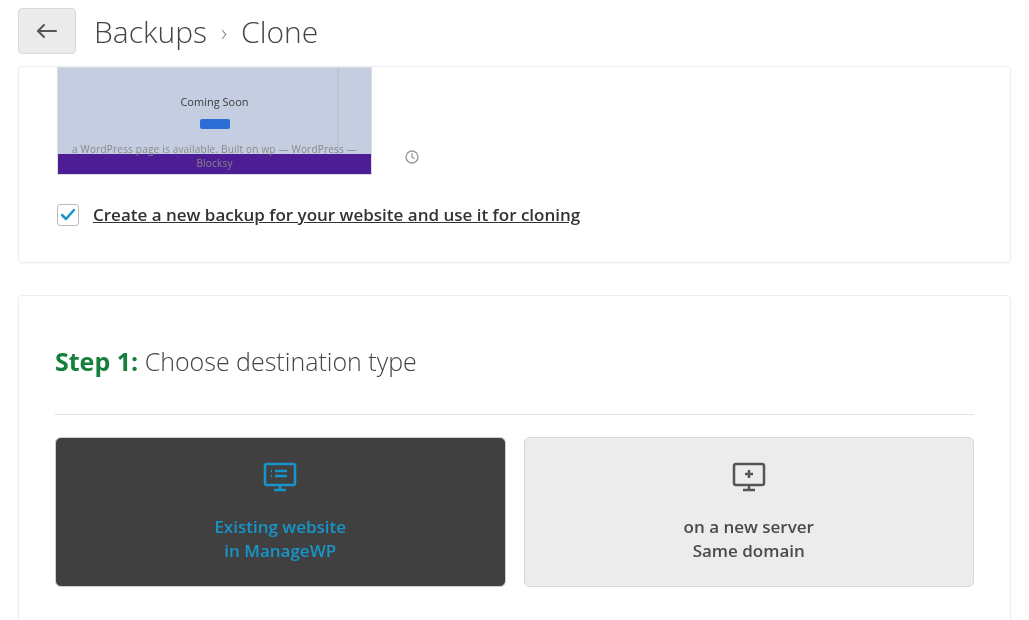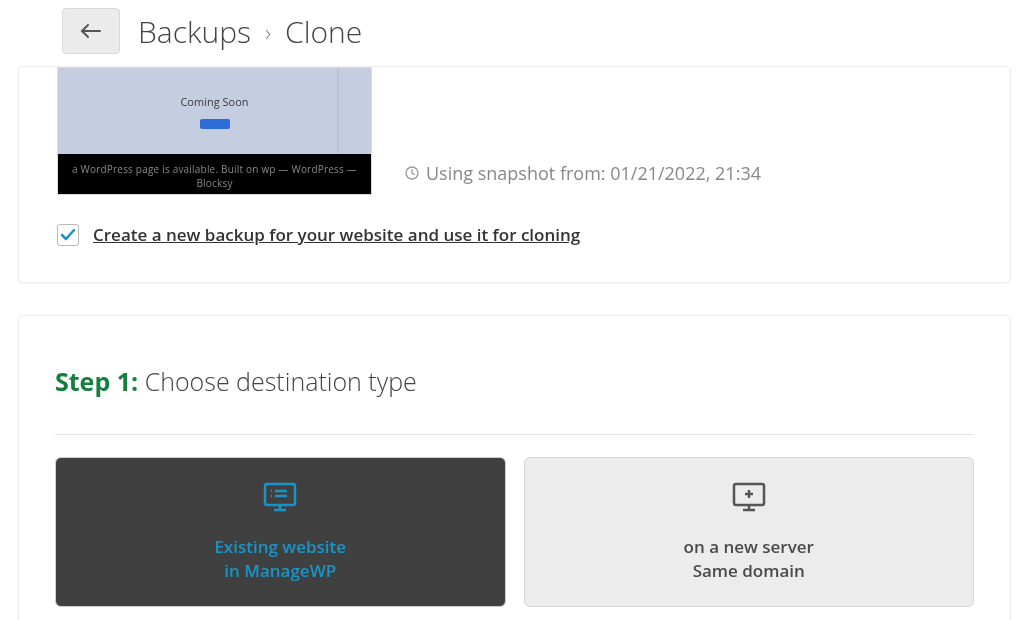--- a/index.html
+++ b/index.html
@@ -6,21 +6,20 @@
   body {
     font-family: "Segoe UI", "Open Sans", Arial, sans-serif;
     background: #ffffff;
     color: #3a3a3a;
     width: 1029px;
   }
   .header {
     display: flex;
     align-items: center;
     padding: 8px 18px 12px 18px;
-    margin-left: 44px;
   }
   .back-btn {
     width: 58px;
     height: 46px;
     background: #ebebeb;
     border: 1px solid #d9d9d9;
     border-radius: 4px;
     display: flex;
     align-items: center;
     justify-content: center;
@@ -52,23 +51,23 @@
     padding: 0 38px 36px 38px;
     position: relative;
   }
   .snapshot-row {
     display: flex;
     align-items: flex-end;
     gap: 32px;
   }
   .thumb-wrap {
     width: 315px;
-    height: 128px;
+    height: 108px;
     border: 1px solid #ddd;
-    background: #000000;
+    background: #4c1d95;
     overflow: hidden;
     position: relative;
   }
   .thumb-top {
     position: absolute;
     top: 0; left: 0; right: 0;
     height: 86px;
     background: #c5cee0;
     display: flex;
     flex-direction: column;
@@ -209,21 +208,20 @@
         <div class="cs">Coming Soon</div>
         <div class="pill"></div>
       </div>
       <div class="thumb-foot">a WordPress page is available. Built on wp — WordPress — Blocksy</div>
     </div>
     <div class="snapshot-info">
       <svg width="16" height="16" viewBox="0 0 24 24" fill="none" stroke="#999" stroke-width="2" stroke-linecap="round">
         <circle cx="12" cy="12" r="9"></circle>
         <polyline points="12,7 12,12 15,14"></polyline>
       </svg>
-      <span>Using snapshot from: 01/21/2022, 21:34</span>
     </div>
   </div>
 
   <div class="checkbox-row">
     <div class="checkbox">
       <svg width="14" height="12" viewBox="0 0 14 12" fill="none" stroke-width="2.5" stroke-linecap="round" stroke-linejoin="round">
         <polyline points="1,6 5,10 13,1"></polyline>
       </svg>
     </div>
     <div class="checkbox-label">Create a new backup for your website and use it for cloning</div>

